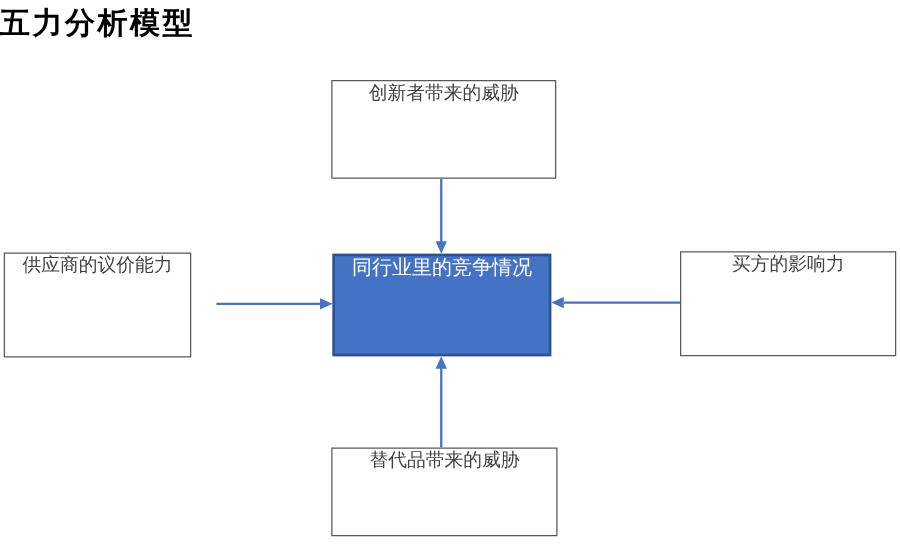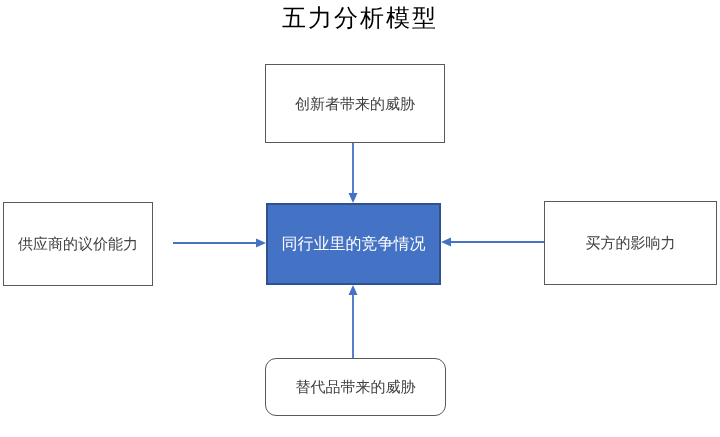--- a/index.html
+++ b/index.html
@@ -17,43 +17,43 @@
     position: relative;
     width: 720px;
     height: 437px;
     background: #ffffff;
   }
   .diagram-title {
     position: absolute;
     top: 2px;
     left: 0;
     right: 0;
-    text-align: center;
+    text-align: left;
     font-size: 24px;
-    font-weight: 400;
+    font-weight: 700;
     letter-spacing: 2px;
     color: var(--title-text, #000000);
   }
   .node {
     position: absolute;
     box-sizing: border-box;
     display: flex;
-    align-items: center;
+    align-items: flex-start;
     justify-content: center;
     text-align: center;
     background: var(--node-fill, #ffffff);
     border: 1.5px solid var(--node-border, #595959);
     color: var(--node-text, #404040);
     font-size: 15px;
     line-height: 1.3;
   }
   .node-top    { left: 265px; top: 64px;  width: 180px; height: 79px; }
   .node-left   { left: 3px;   top: 202px; width: 150px; height: 84px; }
   .node-right  { left: 544px; top: 201px; width: 173px; height: 84px; }
-  .node-bottom { left: 265px; top: 358px; width: 181px; height: 58px; border-radius: 11px; }
+  .node-bottom { left: 265px; top: 358px; width: 181px; height: 71px; }
   .node-center {
     left: 266px; top: 203px; width: 175px; height: 82px;
     background: var(--center-fill, #4472C4);
     border: 2px solid var(--center-border, #2F528F);
     color: var(--center-text, #ffffff);
     font-size: 16px;
   }
   .arrow {
     position: absolute;
     color: var(--arrow, #4472C4);

